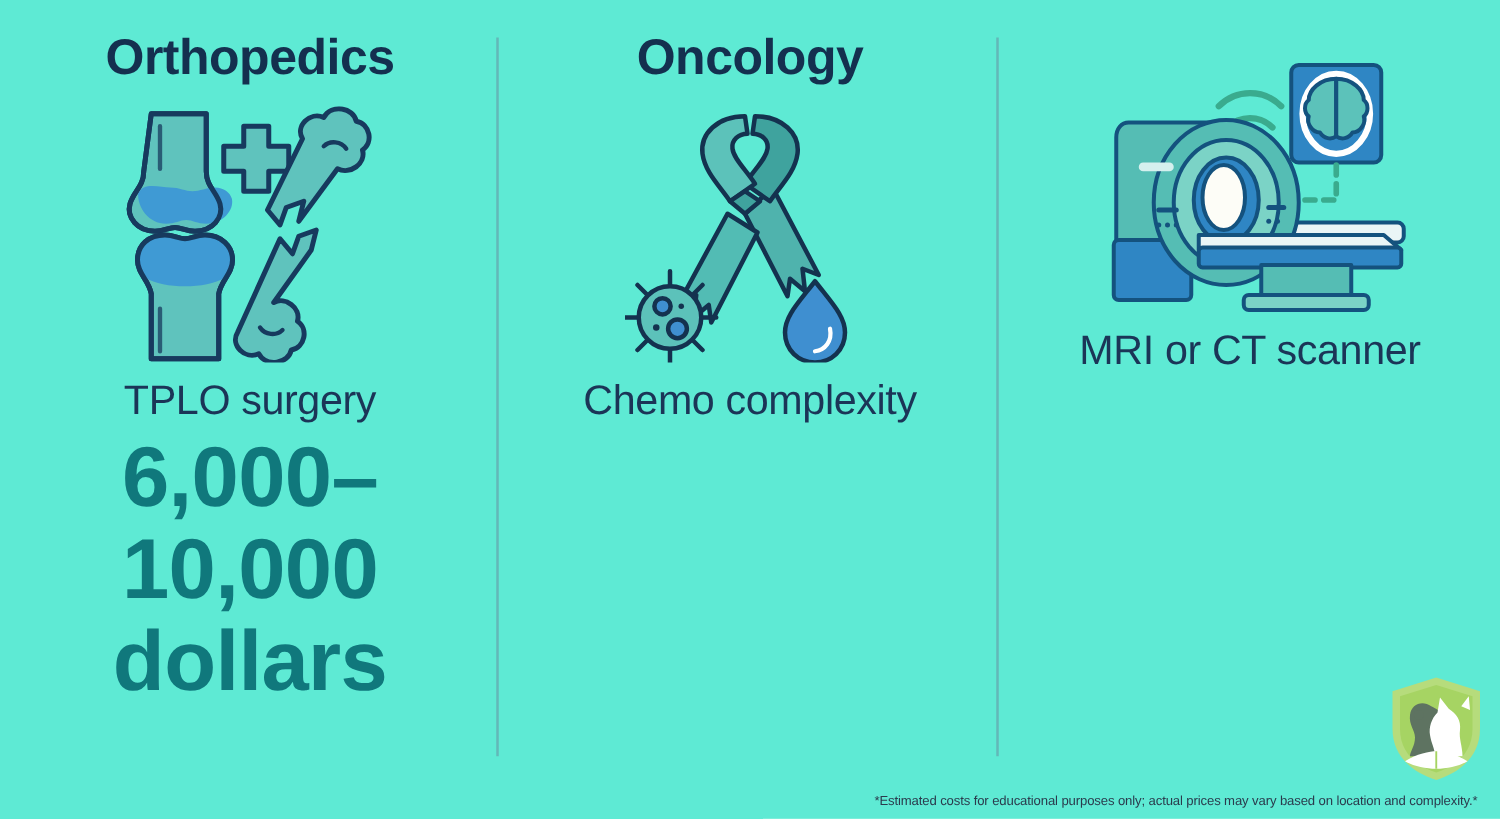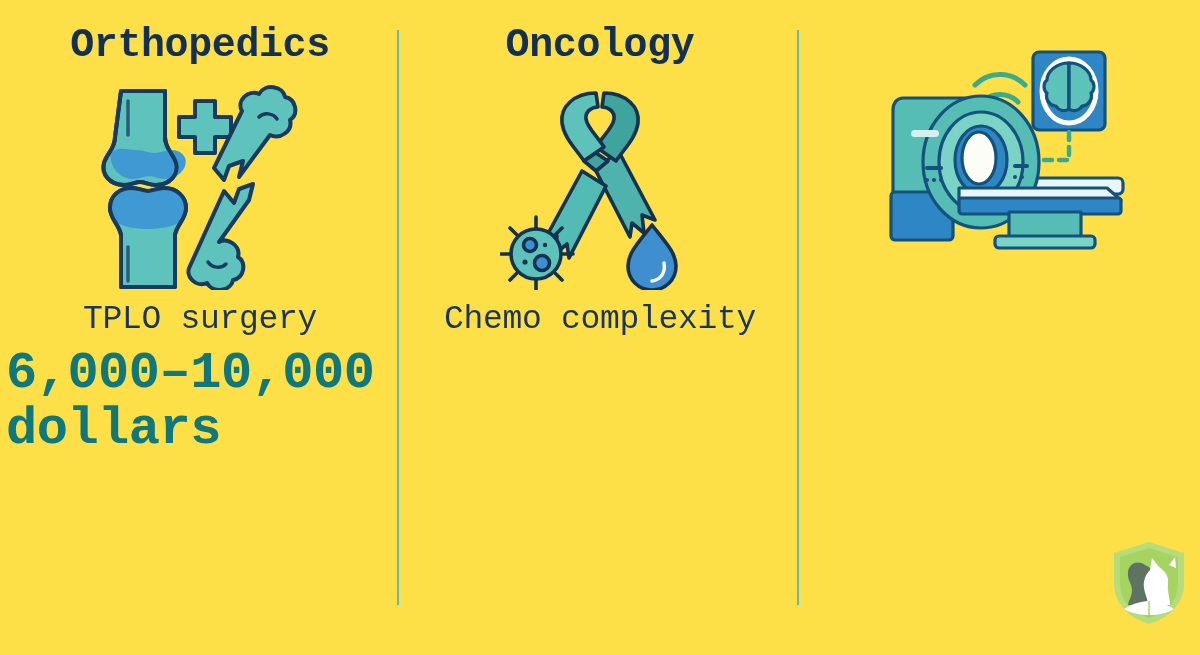--- a/index.html
+++ b/index.html
@@ -11,22 +11,21 @@
     height: 655px;
     background: #fdfdf7;
     font-family: "Liberation Sans", sans-serif;
     overflow: hidden;
     position: relative;
   }
   .board {
     position: relative;
     width: 1200px;
     height: 655px;
-    background: #fde047;
-    font-family: Liberation Mono, monospace;
+    background: #5eead4;
   }
   .columns {
     position: absolute;
     inset: 0;
     display: flex;
     flex-direction: row;
   }
   .column {
     position: relative;
     flex: 1 1 0;
@@ -68,25 +67,25 @@
   .col-desc {
     font-size: 33px;
     color: #1b3557;
     line-height: 1.08;
     text-align: left;
     margin: 0;
     padding: 0 8px;
     letter-spacing: -0.3px;
   }
   .col-price {
-    font-size: 52px;
+    font-size: 68px;
     font-weight: bold;
     color: #10787c;
     line-height: 1.08;
-    text-align: left;
+    text-align: center;
     margin-top: 8px;
     letter-spacing: -0.5px;
     padding: 0 6px;
   }
   .footnote {
     position: absolute;
     right: 18px;
     bottom: 8px;
     font-size: 10.5px;
     color: #2b3b4d;
@@ -221,31 +220,33 @@
             <circle cx="64" cy="140" r="2" fill="#14527e" stroke="none"></circle>
             <circle cx="71" cy="140" r="2" fill="#14527e" stroke="none"></circle>
             <circle cx="78" cy="140" r="2" fill="#14527e" stroke="none"></circle>
             <path d="M152 126 h12" stroke-width="4"></path>
             <circle cx="152" cy="137" r="2" fill="#14527e" stroke="none"></circle>
             <circle cx="159" cy="137" r="2" fill="#14527e" stroke="none"></circle>
           </g>
         </svg>
       </div>
 
+      <p class="col-desc">MRI or CT scanner</p>
     </div>
 
   </div>
 
   <div class="logo">
     <svg width="82" height="88" viewBox="0 0 82 88">
       <path d="M41 3 L76 14 v30 c0 22 -16 35 -35 41 C22 79 6 66 6 44 V14 z" fill="#b6dc7c"></path>
       <path d="M41 9 L70 18 v26 c0 19 -13 30 -29 35 C25 74 12 63 12 44 V18 z" fill="#a6d463"></path>
       <path d="M37 26 c-7 -5 -16 -2 -17 7 c-1 8 4 12 4 18 c0 7 -4 11 -4 15 h24 c0 -9 -2 -16 0 -24 c2 -8 2 -12 -7 -16 z" fill="#5e7361"></path>
       <circle cx="27" cy="33" r="4" fill="#5e7361"></circle>
       <path d="M51 28 l-7 -9 l-2 12 c-5 5 -7 12 -6 18 c1 7 4 11 4 17 h22 c0 -8 -3 -14 -2 -21 c1 -8 -3 -13 -9 -17 z" fill="#ffffff"></path>
       <path d="M61 26 l6 -8 l1 11 z" fill="#ffffff"></path>
       <path d="M16 70 c9 -6 20 -8 25 -8 c5 0 16 2 25 8 c-7 4 -16 6 -25 6 c-9 0 -18 -2 -25 -6 z" fill="#ffffff"></path>
       <path d="M41 62 v14" stroke="#a6d463" stroke-width="1.5" fill="none"></path>
     </svg>
   </div>
 
+  <div class="footnote">*Estimated costs for educational purposes only; actual prices may vary based on location and complexity.*</div>
 
 </div>
 
 </body></html>

